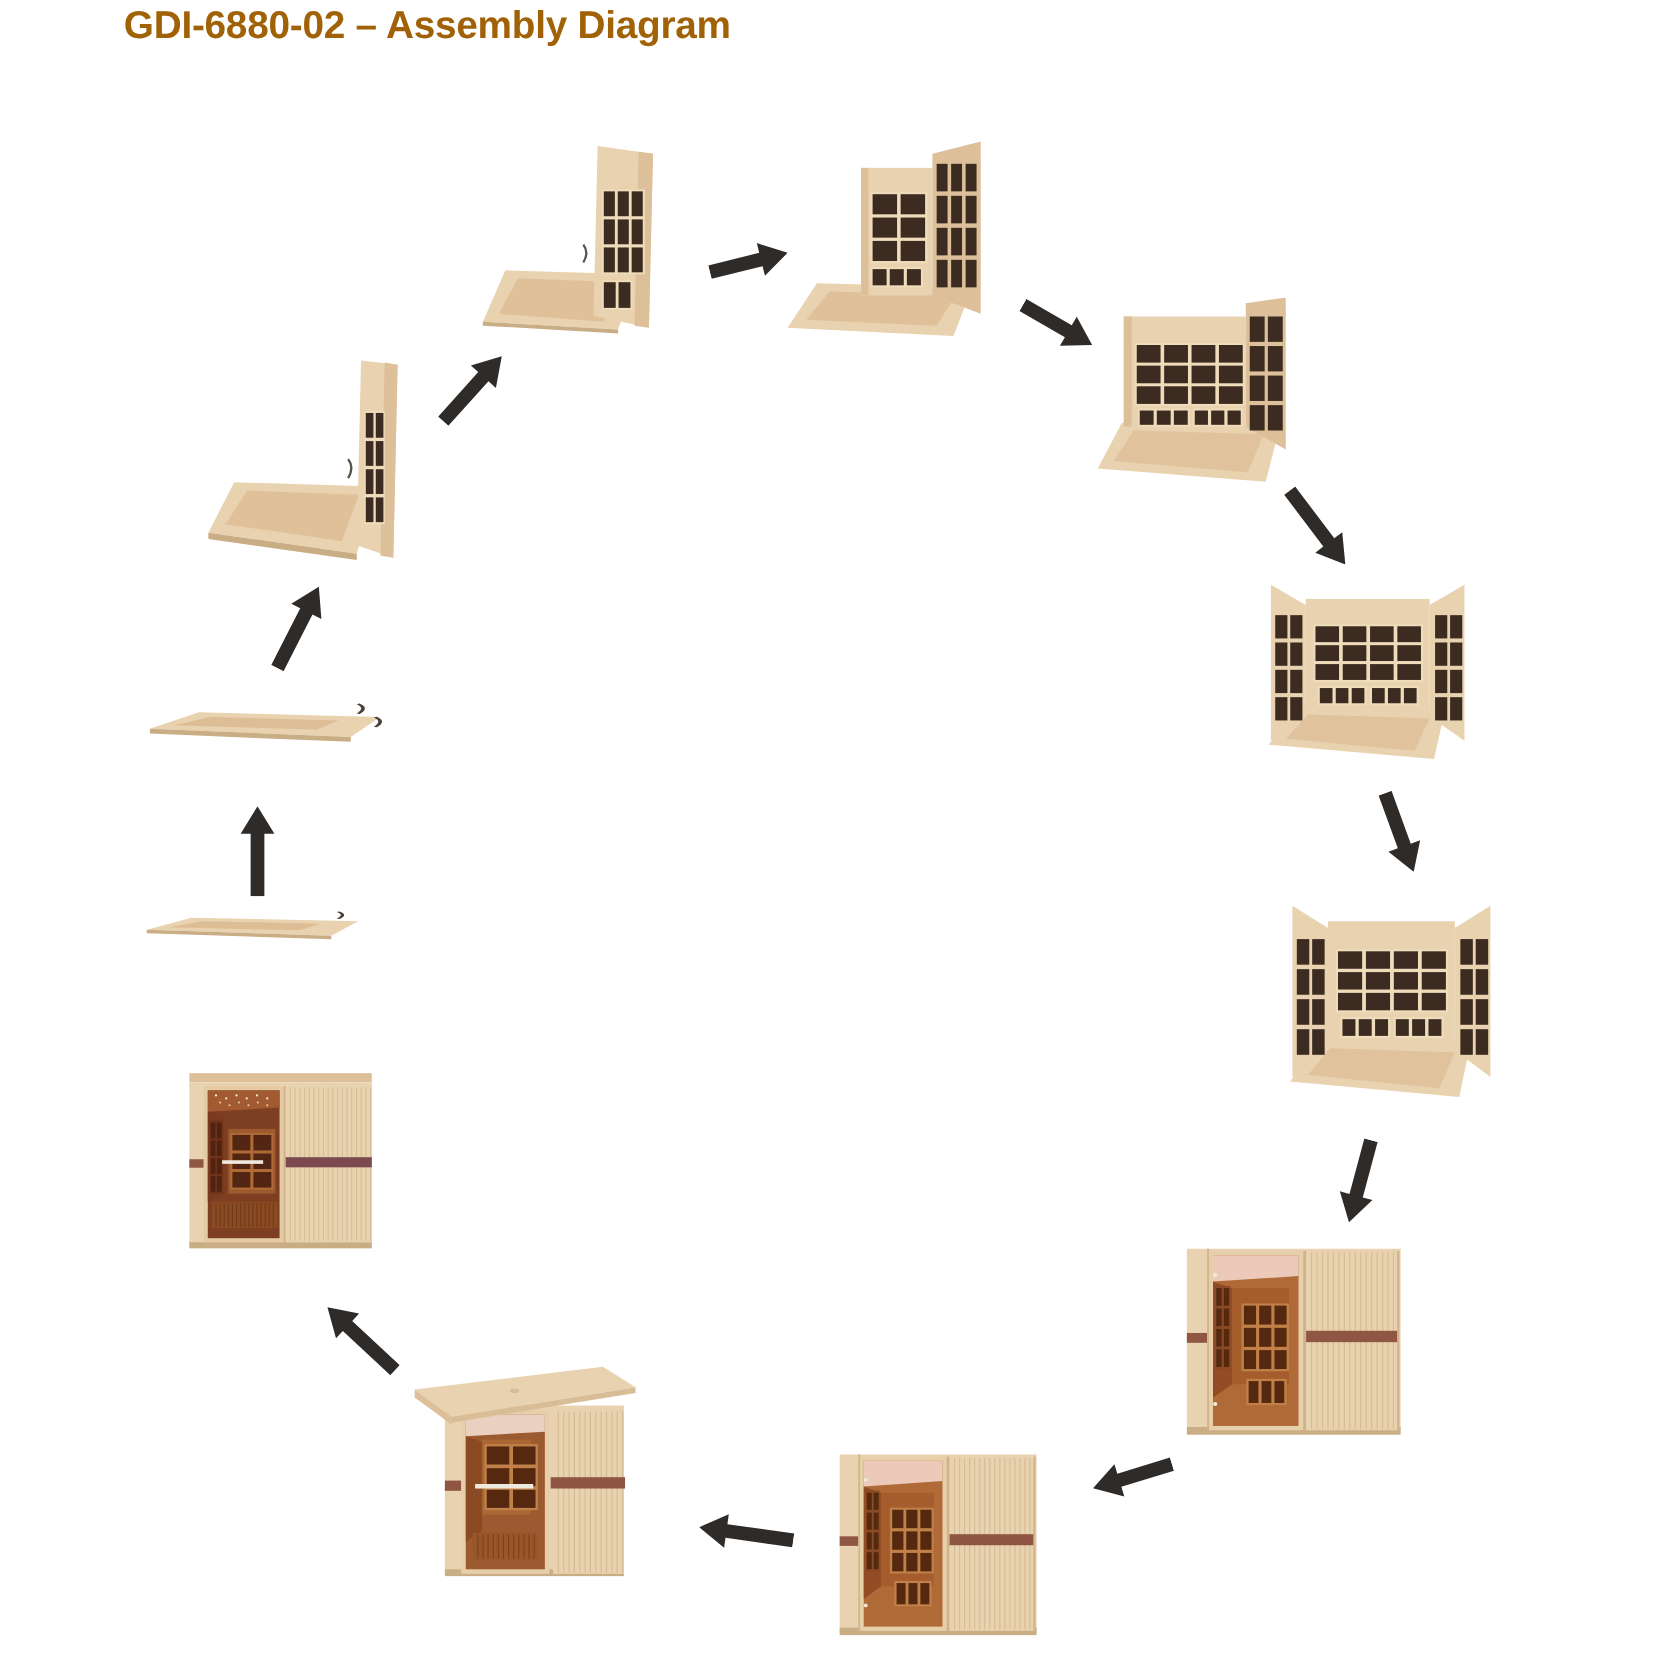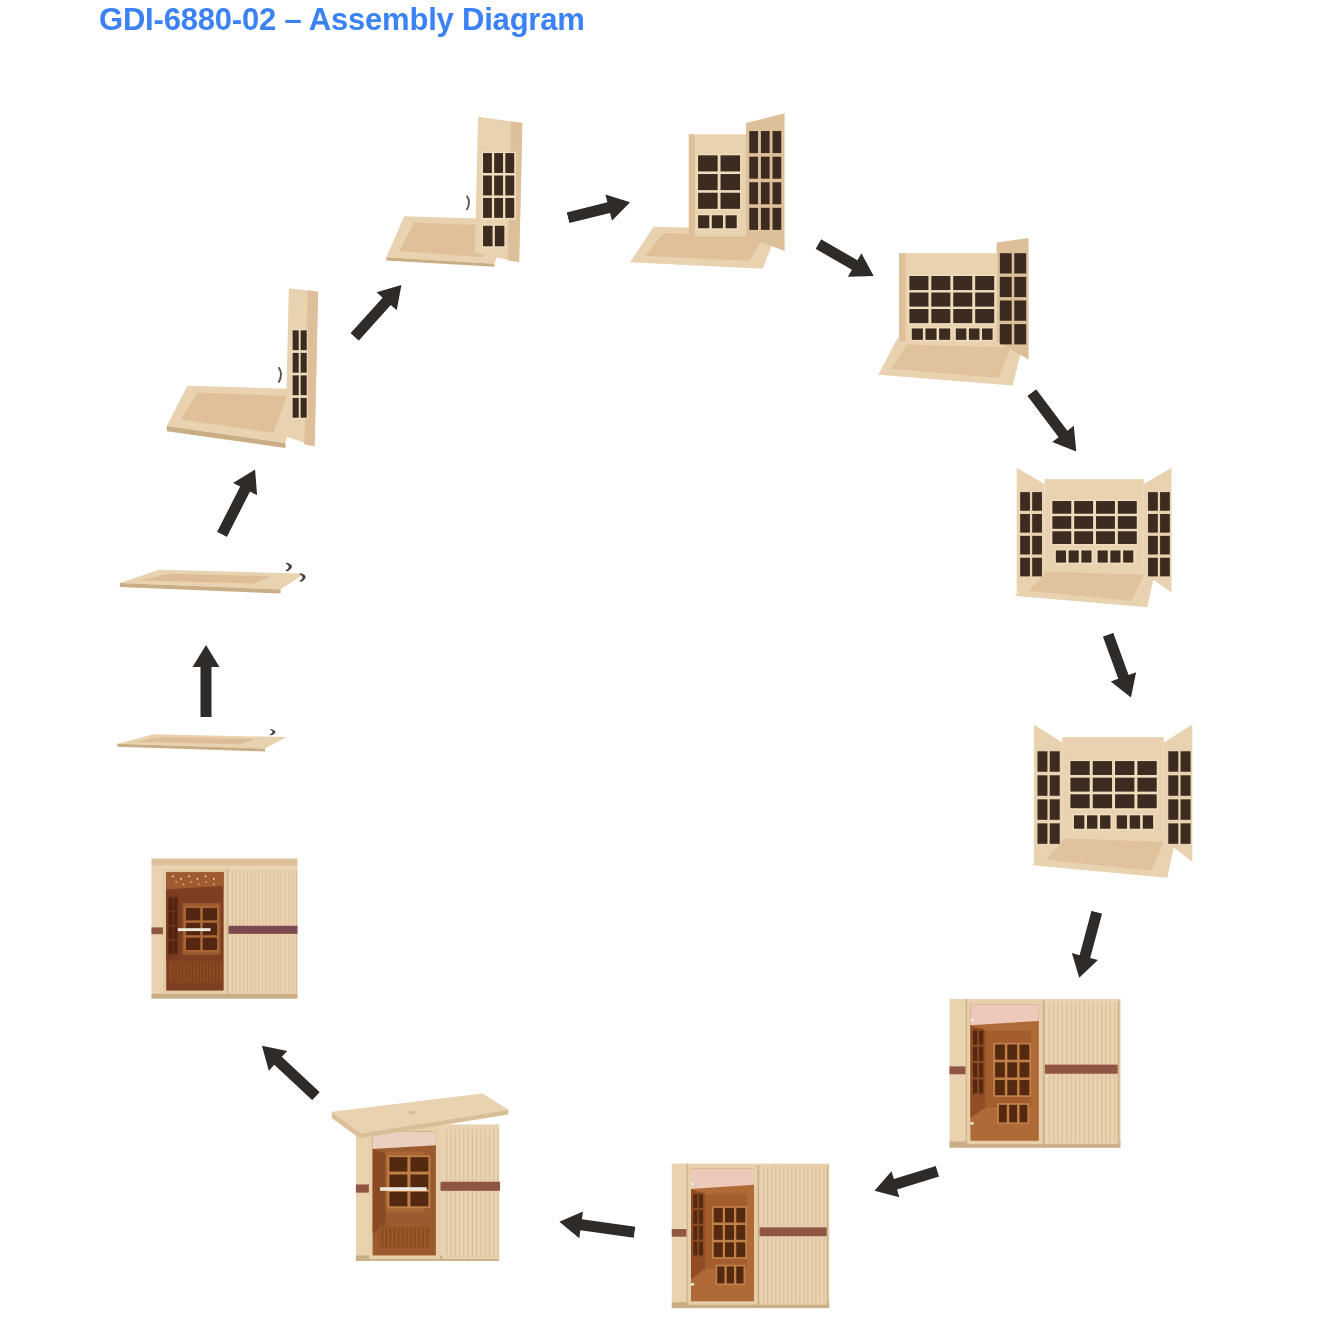--- a/index.html
+++ b/index.html
@@ -2,21 +2,21 @@
 <html><head>
 <meta charset="utf-8">
 <style>
   html,body{margin:0;padding:0;}
   body{
     width:1322px;height:1322px;background:#ffffff;position:relative;overflow:hidden;
     font-family:"Liberation Sans", sans-serif;
   }
   .title{
     position:absolute;left:99px;top:2px;margin:0;
-    font-size:31px;font-weight:700;color:#3b82f6;letter-spacing:-0.2px;white-space:nowrap;
+    font-size:31px;font-weight:700;color:#a16207;letter-spacing:-0.2px;white-space:nowrap;
   }
   .stage{position:absolute;left:0;top:0;width:1322px;height:1322px;}
   .step,.arrow{position:absolute;}
   .step svg,.arrow svg{display:block;width:100%;height:100%;}
 </style>
 </head>
 <body>
 
 <h1 class="title">GDI-6880-02 – Assembly Diagram</h1>
 <div class="stage">

